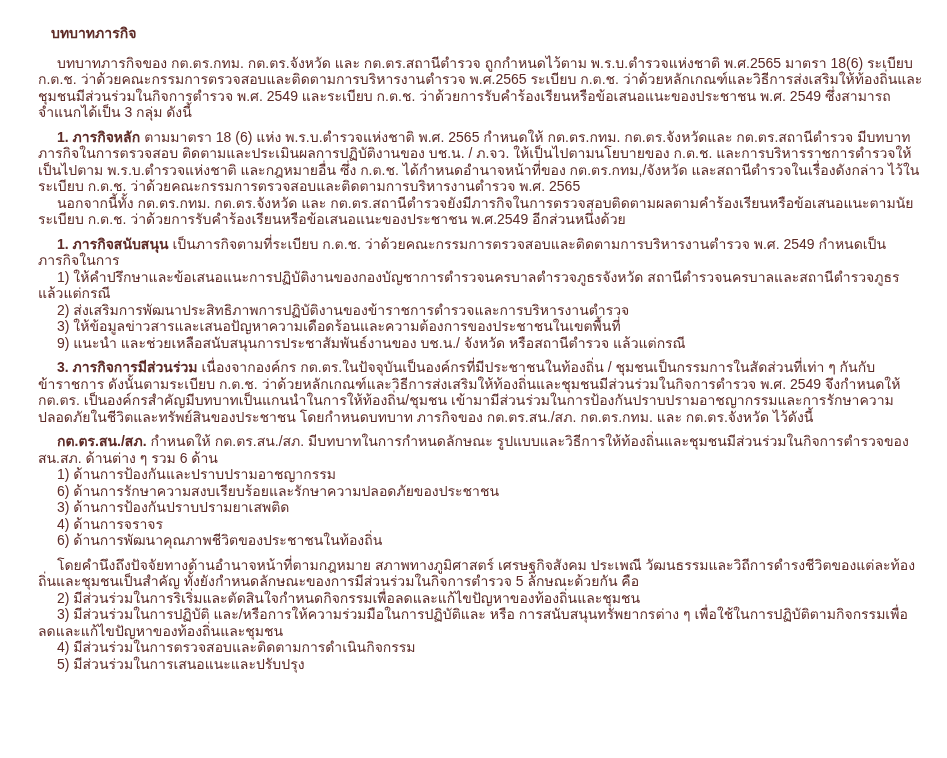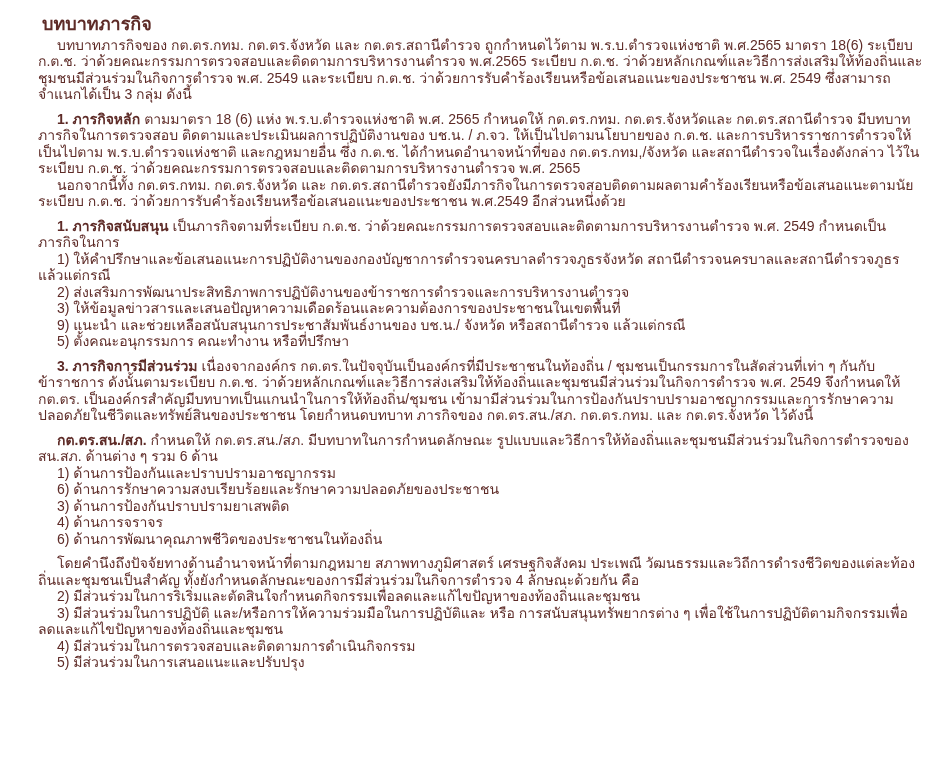--- a/index.html
+++ b/index.html
@@ -14,24 +14,24 @@
     box-sizing: border-box;
     width: 947px;
     padding: 12px 24px 14px 38px;
     font-family: "Liberation Sans", "DejaVu Sans", sans-serif;
     font-size: 14px;
     line-height: 16.5px;
     color: #5e2b27;
     text-align: left;
   }
   .doc-heading {
-    font-size: 18px;
+    font-size: 14px;
     line-height: 16.5px;
     font-weight: bold;
-    margin: 4px;
+    margin: 13px;
   }
   p.para {
     margin: 0;
     text-indent: 19px;
   }
   p.gap {
     margin-top: 8px;
   }
   .lead {
     font-weight: bold;
@@ -50,32 +50,31 @@
   <p class="para gap"><b class="lead">1. ภารกิจหลัก</b><span>ตามมาตรา 18 (6) แห่ง พ.ร.บ.ตำรวจแห่งชาติ พ.ศ. 2565 กำหนดให้ กต.ตร.กทม. กต.ตร.จังหวัดและ กต.ตร.สถานีตำรวจ มีบทบาทภารกิจในการตรวจสอบ ติดตามและประเมินผลการปฏิบัติงานของ บช.น. / ภ.จว. ให้เป็นไปตามนโยบายของ ก.ต.ช. และการบริหารราชการตำรวจให้เป็นไปตาม พ.ร.บ.ตำรวจแห่งชาติ และกฎหมายอื่น ซึ่ง ก.ต.ช. ได้กำหนดอำนาจหน้าที่ของ กต.ตร.กทม,/จังหวัด และสถานีตำรวจในเรื่องดังกล่าว ไว้ในระเบียบ ก.ต.ช. ว่าด้วยคณะกรรมการตรวจสอบและติดตามการบริหารงานตำรวจ พ.ศ. 2565</span></p>
 
   <p class="para"><span>นอกจากนี้ทั้ง กต.ตร.กทม. กต.ตร.จังหวัด และ กต.ตร.สถานีตำรวจยังมีภารกิจในการตรวจสอบติดตามผลตามคำร้องเรียนหรือข้อเสนอแนะตามนัยระเบียบ ก.ต.ช. ว่าด้วยการรับคำร้องเรียนหรือข้อเสนอแนะของประชาชน พ.ศ.2549 อีกส่วนหนึ่งด้วย</span></p>
 
   <p class="para gap"><b class="lead">1. ภารกิจสนับสนุน</b><span>เป็นภารกิจตามที่ระเบียบ ก.ต.ช. ว่าด้วยคณะกรรมการตรวจสอบและติดตามการบริหารงานตำรวจ พ.ศ. 2549 กำหนดเป็นภารกิจในการ</span></p>
 
   <p class="para"><span>1) ให้คำปรึกษาและข้อเสนอแนะการปฏิบัติงานของกองบัญชาการตำรวจนครบาลตำรวจภูธรจังหวัด สถานีตำรวจนครบาลและสถานีตำรวจภูธร แล้วแต่กรณี</span></p>
   <p class="para"><span>2) ส่งเสริมการพัฒนาประสิทธิภาพการปฏิบัติงานของข้าราชการตำรวจและการบริหารงานตำรวจ</span></p>
   <p class="para"><span>3) ให้ข้อมูลข่าวสารและเสนอปัญหาความเดือดร้อนและความต้องการของประชาชนในเขตพื้นที่</span></p>
   <p class="para"><span>9) แนะนำ และช่วยเหลือสนับสนุนการประชาสัมพันธ์งานของ บช.น./ จังหวัด หรือสถานีตำรวจ แล้วแต่กรณี</span></p>
-  <p class="para"><span>5) ตั้งคณะอนุกรรมการ คณะทำงาน หรือที่ปรึกษา</span></p>
 
   <p class="para gap"><b class="lead">3. ภารกิจการมีส่วนร่วม</b><span>เนื่องจากองค์กร กต.ตร.ในปัจจุบันเป็นองค์กรที่มีประชาชนในท้องถิ่น / ชุมชนเป็นกรรมการในสัดส่วนที่เท่า ๆ กันกับข้าราชการ ดังนั้นตามระเบียบ ก.ต.ช. ว่าด้วยหลักเกณฑ์และวิธีการส่งเสริมให้ท้องถิ่นและชุมชนมีส่วนร่วมในกิจการตำรวจ พ.ศ. 2549 จึงกำหนดให้ กต.ตร. เป็นองค์กรสำคัญมีบทบาทเป็นแกนนำในการให้ท้องถิ่น/ชุมชน เข้ามามีส่วนร่วมในการป้องกันปราบปรามอาชญากรรมและการรักษาความปลอดภัยในชีวิตและทรัพย์สินของประชาชน โดยกำหนดบทบาท ภารกิจของ กต.ตร.สน./สภ. กต.ตร.กทม. และ กต.ตร.จังหวัด ไว้ดังนี้</span></p>
 
   <p class="para gap"><b class="lead">กต.ตร.สน./สภ.</b><span>กำหนดให้ กต.ตร.สน./สภ. มีบทบาทในการกำหนดลักษณะ รูปแบบและวิธีการให้ท้องถิ่นและชุมชนมีส่วนร่วมในกิจการตำรวจของ สน.สภ. ด้านต่าง ๆ รวม 6 ด้าน</span></p>
 
   <p class="para"><span>1) ด้านการป้องกันและปราบปรามอาชญากรรม</span></p>
   <p class="para"><span>6) ด้านการรักษาความสงบเรียบร้อยและรักษาความปลอดภัยของประชาชน</span></p>
   <p class="para"><span>3) ด้านการป้องกันปราบปรามยาเสพติด</span></p>
   <p class="para"><span>4) ด้านการจราจร</span></p>
   <p class="para"><span>6) ด้านการพัฒนาคุณภาพชีวิตของประชาชนในท้องถิ่น</span></p>
 
-  <p class="para gap"><span>โดยคำนึงถึงปัจจัยทางด้านอำนาจหน้าที่ตามกฎหมาย สภาพทางภูมิศาสตร์ เศรษฐกิจสังคม ประเพณี วัฒนธรรมและวิถีการดำรงชีวิตของแต่ละท้องถิ่นและชุมชนเป็นสำคัญ ทั้งยังกำหนดลักษณะของการมีส่วนร่วมในกิจการตำรวจ 4 ลักษณะด้วยกัน คือ</span></p>
+  <p class="para gap"><span>โดยคำนึงถึงปัจจัยทางด้านอำนาจหน้าที่ตามกฎหมาย สภาพทางภูมิศาสตร์ เศรษฐกิจสังคม ประเพณี วัฒนธรรมและวิถีการดำรงชีวิตของแต่ละท้องถิ่นและชุมชนเป็นสำคัญ ทั้งยังกำหนดลักษณะของการมีส่วนร่วมในกิจการตำรวจ 5 ลักษณะด้วยกัน คือ</span></p>
 
   <p class="para"><span>2) มีส่วนร่วมในการริเริ่มและตัดสินใจกำหนดกิจกรรมเพื่อลดและแก้ไขปัญหาของท้องถิ่นและชุมชน</span></p>
   <p class="para"><span>3) มีส่วนร่วมในการปฏิบัติ และ/หรือการให้ความร่วมมือในการปฏิบัติและ หรือ การสนับสนุนทรัพยากรต่าง ๆ เพื่อใช้ในการปฏิบัติตามกิจกรรมเพื่อลดและแก้ไขปัญหาของท้องถิ่นและชุมชน</span></p>
   <p class="para"><span>4) มีส่วนร่วมในการตรวจสอบและติดตามการดำเนินกิจกรรม</span></p>
   <p class="para"><span>5) มีส่วนร่วมในการเสนอแนะและปรับปรุง</span></p>
 
 </div>
 
 </body></html>

